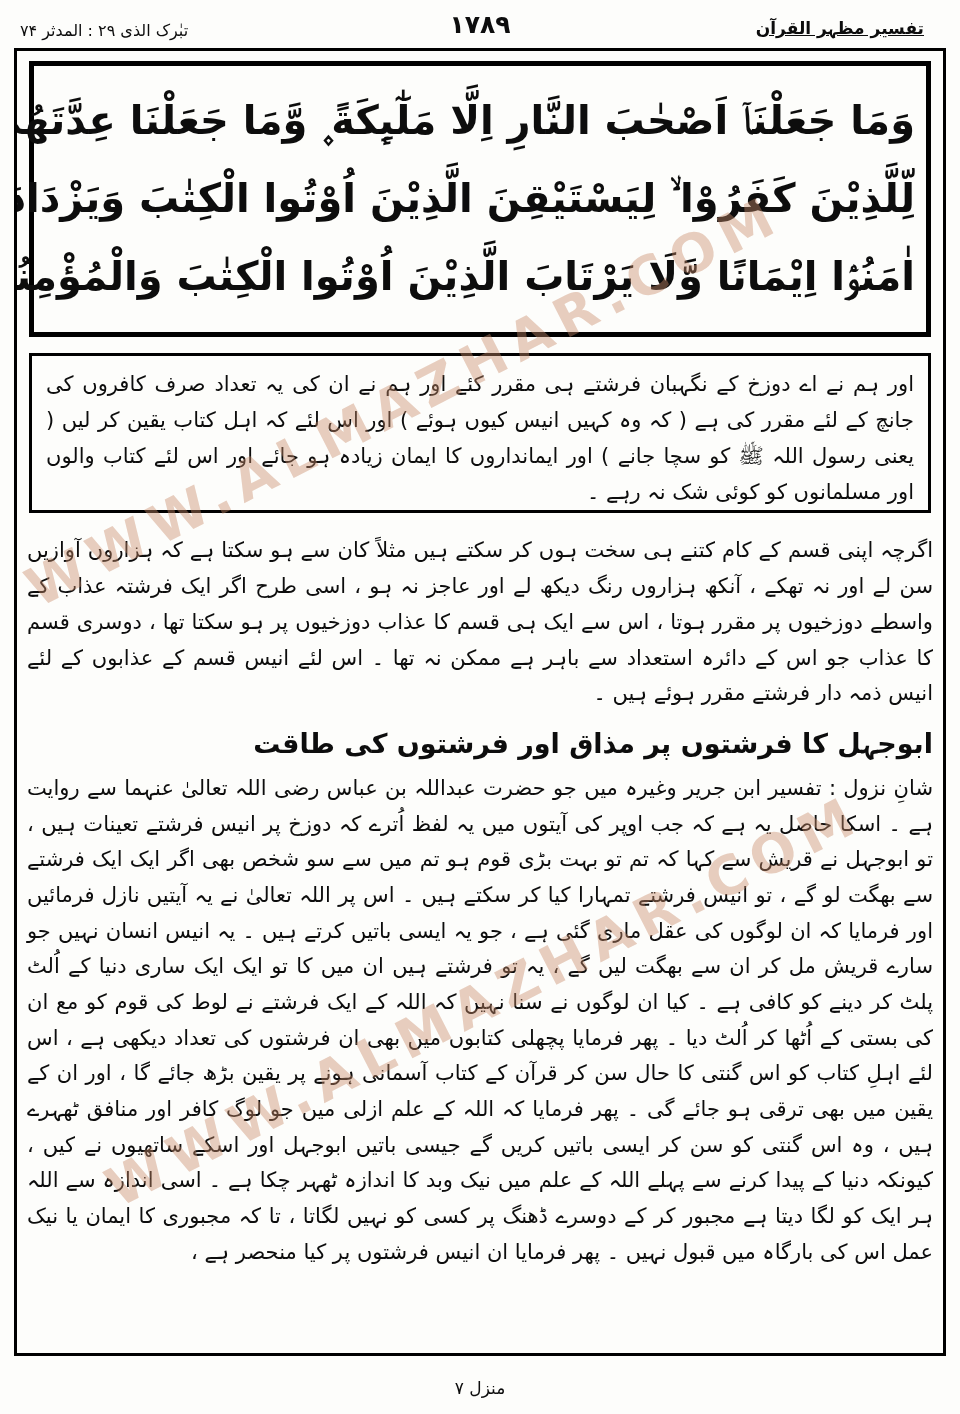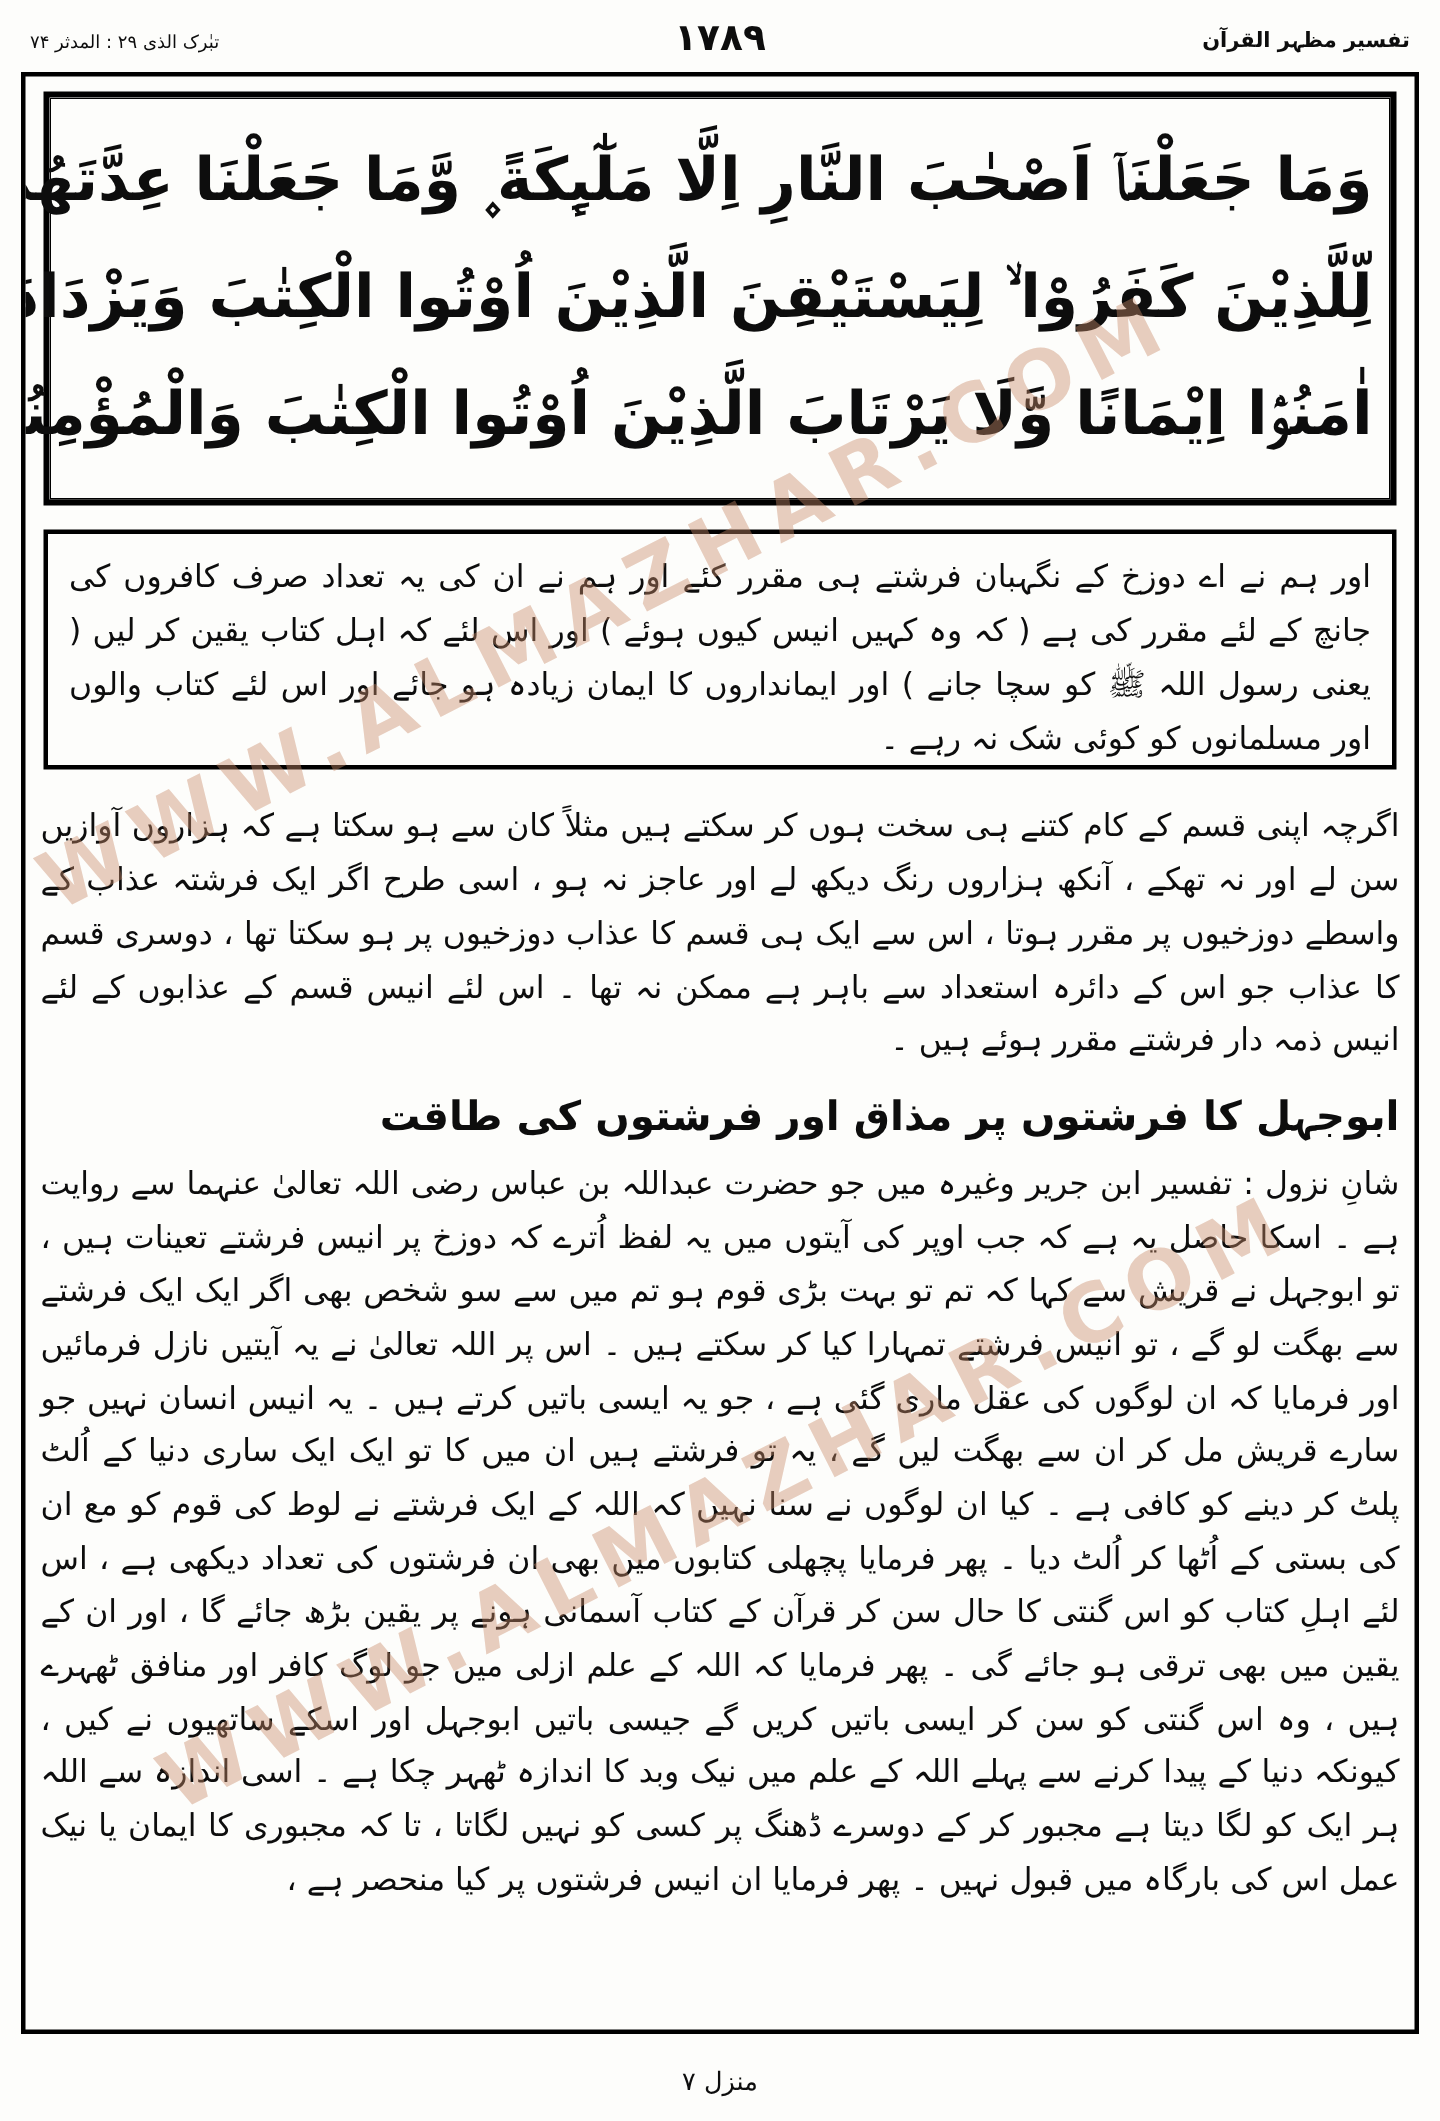--- a/index.html
+++ b/index.html
@@ -18,32 +18,32 @@
     direction: rtl;
     overflow: hidden;
   }
   
   .header {
     position: absolute;
     top: 8px; right: 14px; left: 14px;
     height: 36px;
   }
   .hdr-right {
-    position: absolute; right: 6px; top: 10px;
-    font-size: 14px; font-weight: bold;
+    position: absolute; right: 22px; top: 10px;
+    font-size: 17px; font-weight: bold; text-decoration: underline;
   }
   .hdr-center {
     position: absolute; left: 50%; top: 2px;
     transform: translateX(-50%);
     font-size: 25px; font-weight: bold;
     letter-spacing: 2px;
   }
   .hdr-left {
     position: absolute; left: 6px; top: 13px;
-    font-size: 12px;
+    font-size: 16px;
   }
   
   .main-border {
     position: absolute;
     top: 48px; right: 14px; left: 14px;
     height: 1308px;
     border: 3px solid #000;
     box-sizing: border-box;
     padding: 8px 10px;
     overflow: hidden;

